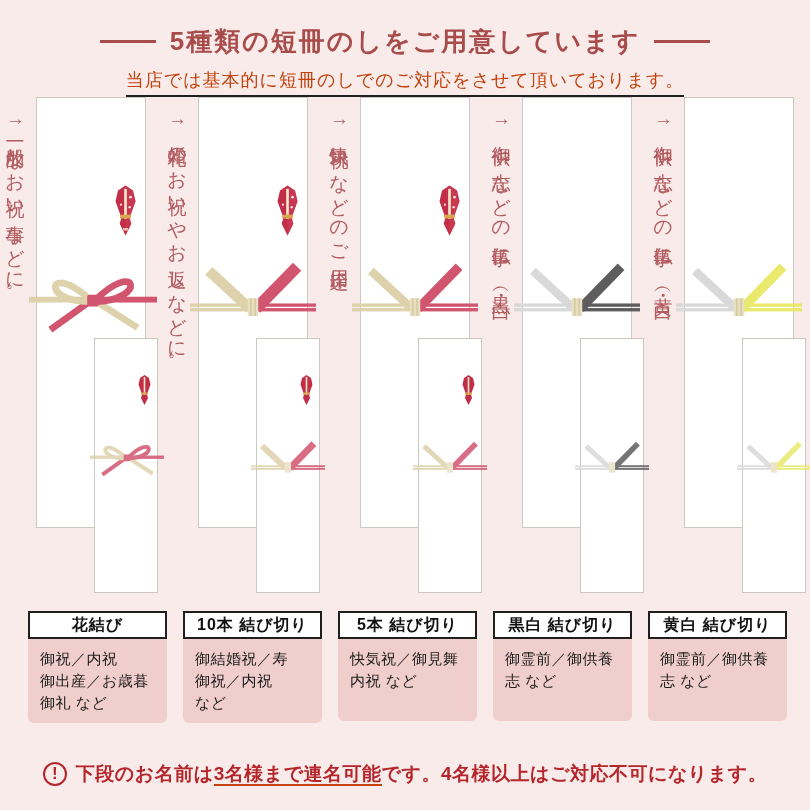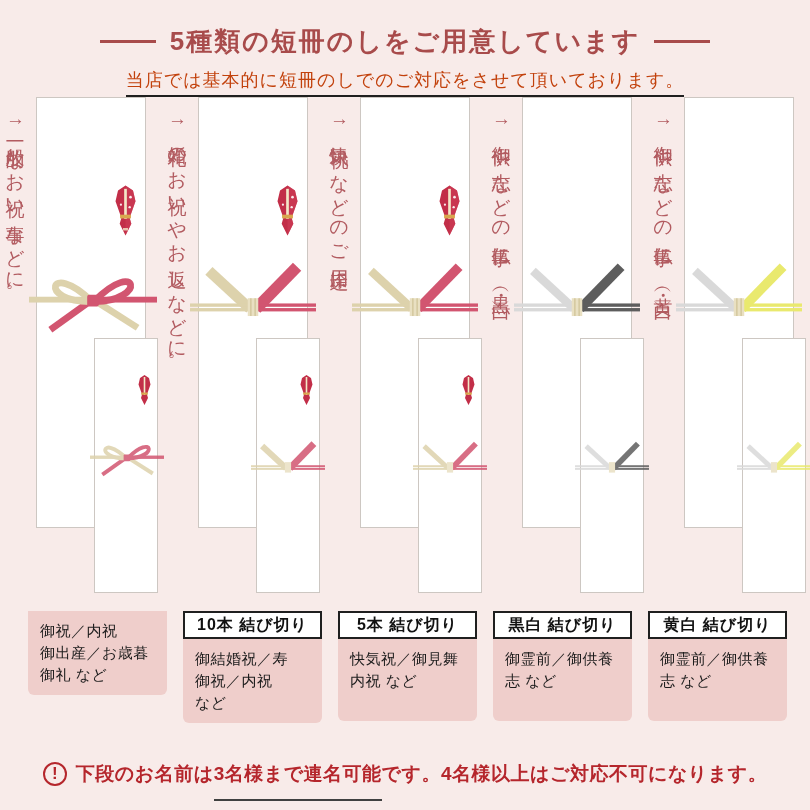--- a/index.html
+++ b/index.html
@@ -55,21 +55,21 @@
   .notice {
     position:absolute; top:761px; left:0; width:810px;
     display:flex; align-items:center; justify-content:center; gap:9px; color:#b5262c;
   }
   .notice-icon {
     box-sizing:border-box; width:24px; height:24px; border:2.5px solid #b5262c; border-radius:50%;
     font-size:17px; font-weight:bold; display:flex; align-items:center; justify-content:center;
     flex:0 0 auto;
   }
   .notice-text { font-size:19px; font-weight:bold; letter-spacing:.5px; white-space:nowrap; }
-  .u { border-bottom:2px solid #404040; padding-bottom:15px; }
+  .u { border-bottom:2px solid #c2410c; padding-bottom:0; }
 </style>
 </head>
 <body>
 
 <div class="canvas">
 
   <div class="header">
     <div class="title-row">
       <span class="hline"></span>
       <h1 class="title">5種類の短冊のしをご用意しています</h1>
@@ -269,20 +269,21 @@
           <rect x="60" y="49" width="60" height="3.2" style="fill:var(--mz2)"></rect>
           <rect x="60" y="53.4" width="60" height="3.2" style="fill:var(--mz2)"></rect>
           <rect x="55" y="44" width="10" height="17" fill="#e9e0c2"></rect>
         </svg>
       </div>
     </section>
   </div>
 
   <div class="labels">
     <div class="group">
+      <div class="label-box">花結び</div>
       <div class="uses">
         <div>御祝／内祝</div>
         <div>御出産／お歳暮</div>
         <div>御礼 など</div>
       </div>
     </div>
     <div class="group">
       <div class="label-box">10本 結び切り</div>
       <div class="uses">
         <div>御結婚祝／寿</div>

